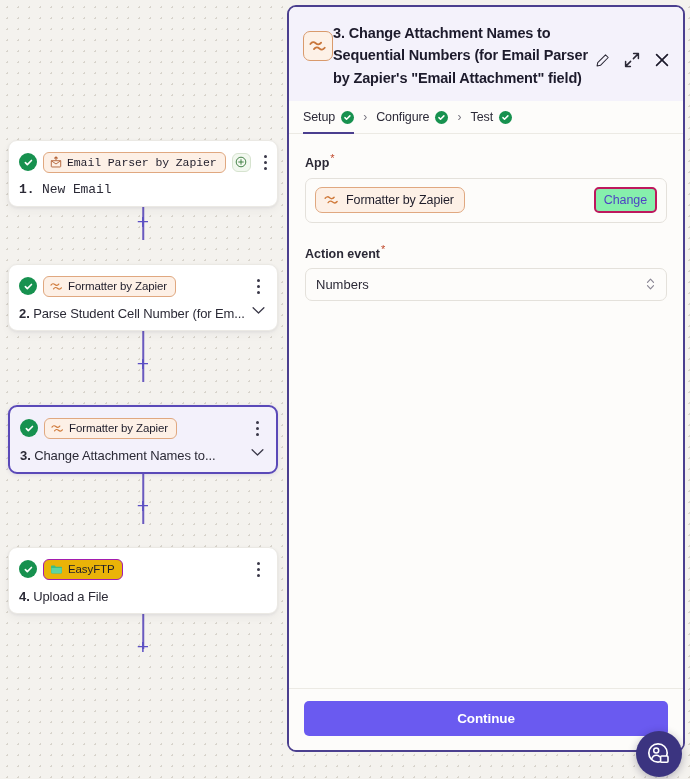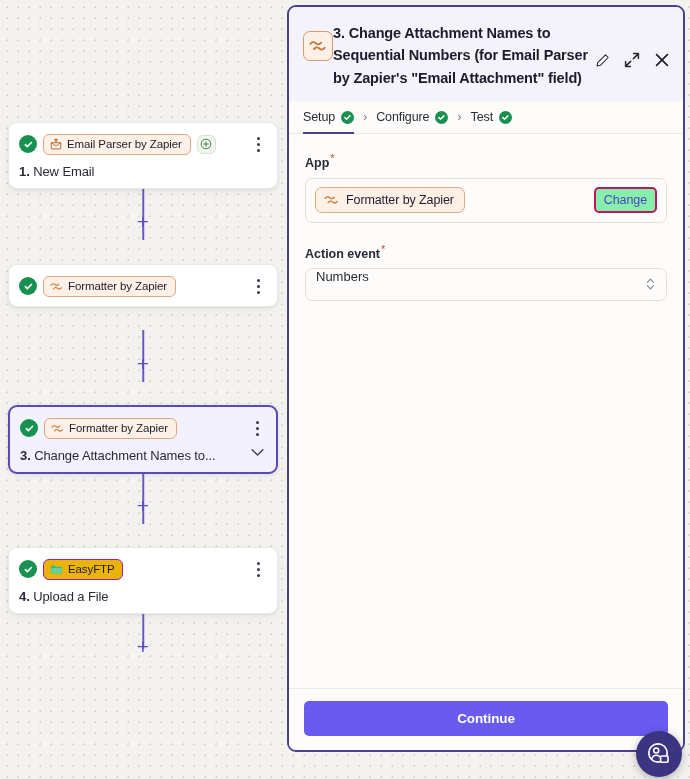--- a/index.html
+++ b/index.html
@@ -318,20 +318,21 @@
   }
 
   .field-group { margin-bottom: 20px; }
 
   .select-box {
     border: 1px solid #e4e1db;
     border-radius: 7px;
     background: #fdfcfa;
     height: 33px;
     display: flex;
+    align-items: center;
     padding: 0 10px;
     cursor: pointer;
   }
   .select-value {
     font-size: 13px;
     color: #2b2936;
   }
   .stepper {
     margin-left: auto;
     display: flex;
@@ -384,21 +385,21 @@
     <div class="connector" style="top:188px;height:52px;"></div>
     <div class="connector" style="top:330px;height:52px;"></div>
     <div class="connector" style="top:472px;height:52px;"></div>
     <div class="connector" style="top:613px;height:36px;"></div>
 
     <div class="plus-node" style="top:222px;"></div>
     <div class="plus-node" style="top:364px;"></div>
     <div class="plus-node" style="top:506px;"></div>
     <div class="plus-node" style="top:647px;"></div>
 
-    <div class="step-card" style="top:122px;">
+    <div class="step-card" style="top:140px;font-family:Liberation Mono, monospace;">
       <div class="card-top">
         <span class="check-badge">
           <svg width="11" height="11" viewBox="0 0 12 12">
               <path d="M2.6 6.2l2.1 2.1 4.5-4.5" stroke="#ffffff" stroke-width="1.8" fill="none" stroke-linecap="round" stroke-linejoin="round"></path>
             </svg>
         </span>
         <span class="app-chip">
           <span class="glyph">
             <svg width="12" height="12" viewBox="0 0 14 14">
               <path d="M1.5 5.5h11v6.5a.8.8 0 01-.8.8H2.3a.8.8 0 01-.8-.8V5.5z" fill="none" stroke="#b4653a" stroke-width="1.1"></path>
@@ -439,20 +440,28 @@
               <path d="M4.4 8.8c1.6-2 3.2-2 4.8-.6s3.2 1.4 4.8-.6" fill="none" stroke="#d07b3c" stroke-width="1.5" stroke-linecap="round"></path>
             </svg>
           </span>
           <span>Formatter by Zapier</span>
         </span>
         <span class="kebab">
             <i></i>
             <i></i>
             <i></i>
           </span>
+      </div>
+      <div class="card-bottom">
+        <span class="card-title"><b>2.</b> <span>Parse Student Cell Number (for Em...</span></span>
+        <span class="card-chevron">
+          <svg width="13" height="9" viewBox="0 0 14 9">
+              <path d="M1.2 1.6L7 7.2l5.8-5.6" fill="none" stroke="#3a3848" stroke-width="1.4" stroke-linecap="round" stroke-linejoin="round"></path>
+            </svg>
+        </span>
       </div>
     </div>
 
     <div class="step-card selected" style="top:405px;">
       <div class="card-top">
         <span class="check-badge">
           <svg width="11" height="11" viewBox="0 0 12 12">
               <path d="M2.6 6.2l2.1 2.1 4.5-4.5" stroke="#ffffff" stroke-width="1.8" fill="none" stroke-linecap="round" stroke-linejoin="round"></path>
             </svg>
         </span>

